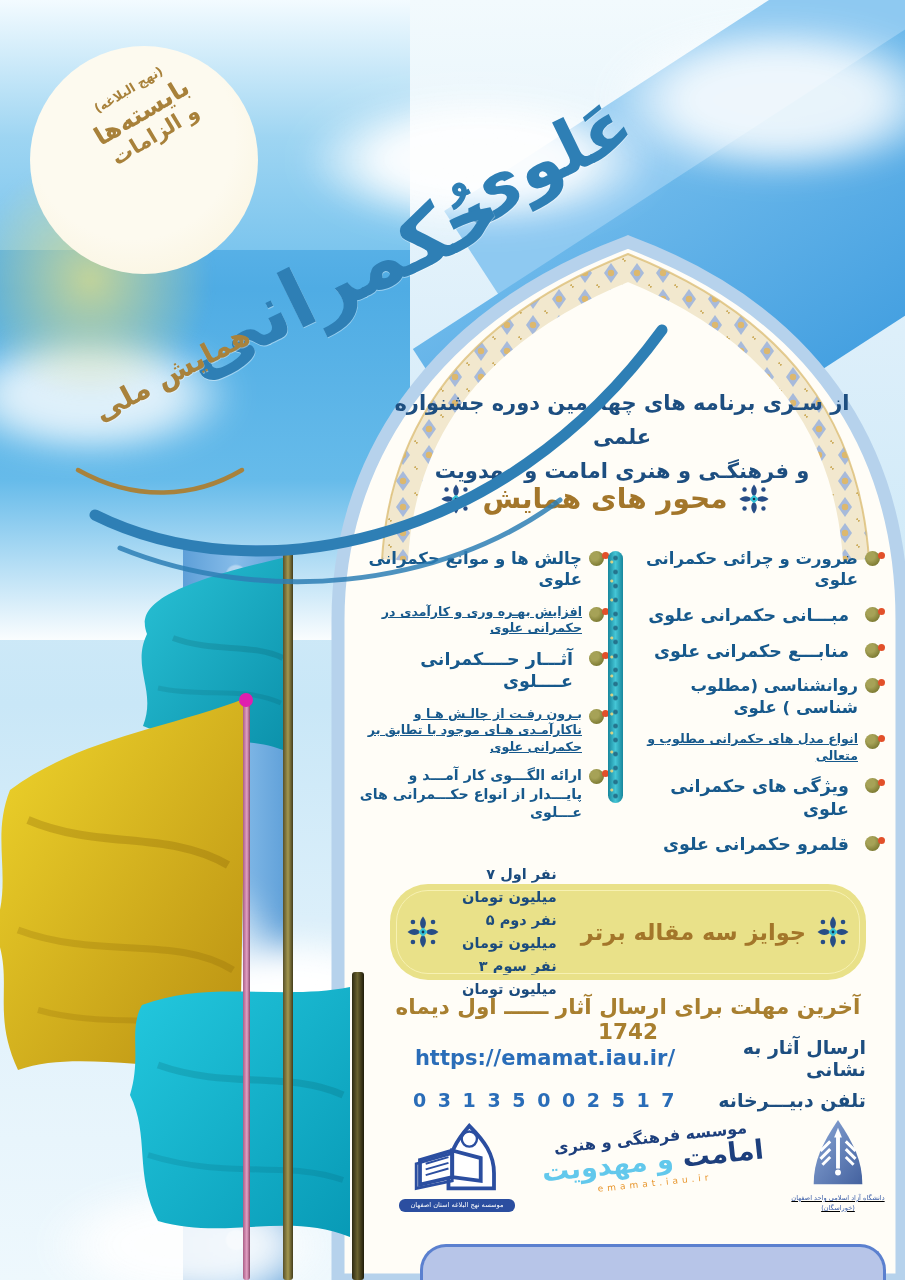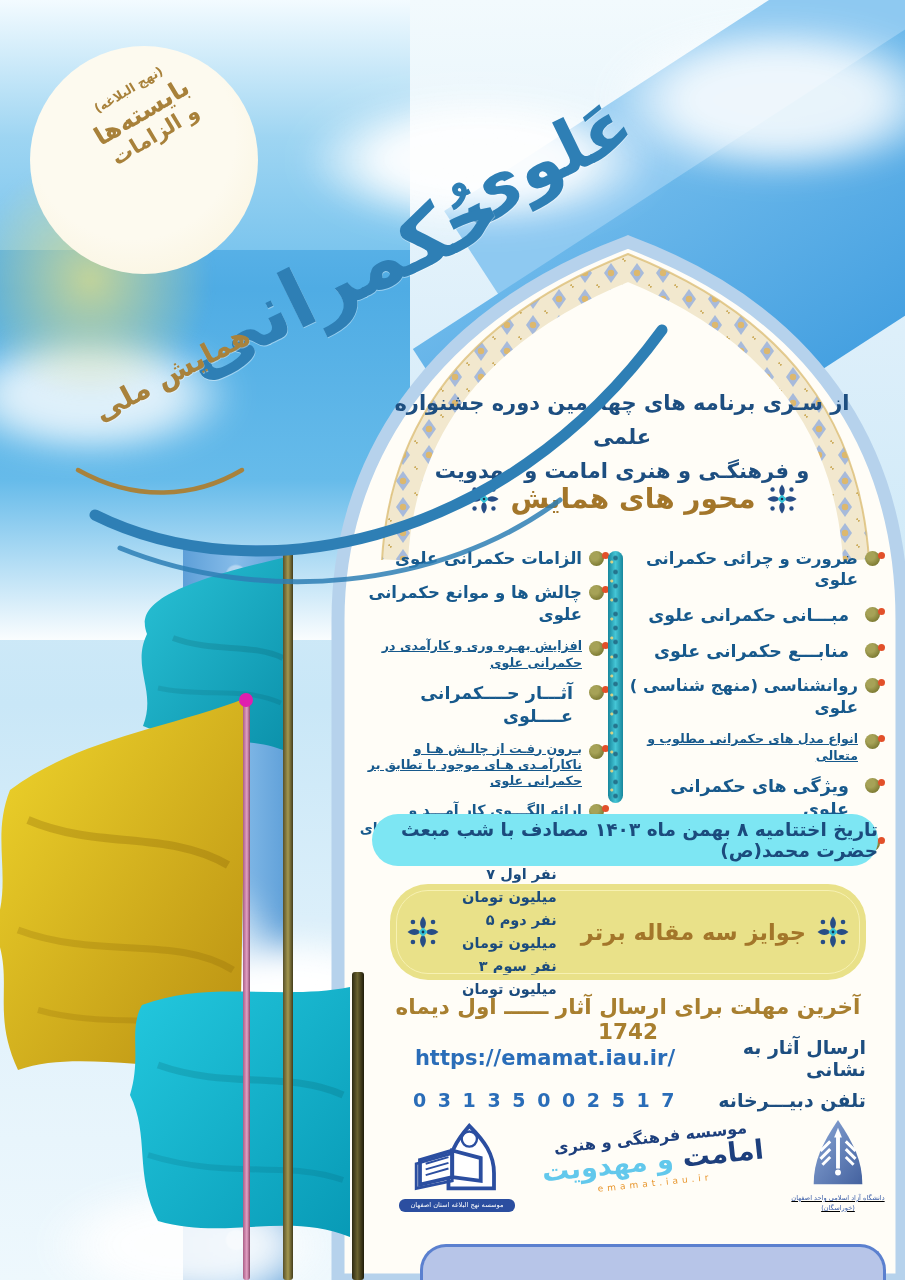--- a/index.html
+++ b/index.html
@@ -36,21 +36,21 @@
   .pole-pink{left:243px;top:702px;width:7px;height:578px;background:linear-gradient(90deg,#a95f87,#e3a0c4 55%,#8d4a6e);}
   .pole-pink-finial{left:239px;top:693px;width:14px;height:14px;border-radius:50%;background:#e01fae;z-index:6;}
   .pole-olive{left:283px;top:548px;width:10px;height:732px;background:linear-gradient(90deg,#57502a,#a3974f 50%,#433d1c);}
   .pole-dark{left:352px;top:972px;width:12px;height:308px;background:linear-gradient(90deg,#2e2a12,#6b6330 45%,#1f1c0a);}
   
   .arch-svg{left:0;top:0;width:905px;height:1280px;z-index:4;}
   
   .content{z-index:7;}
   .intro{left:372px;top:386px;width:500px;text-align:center;direction:rtl;
     color:#1d4e80;font-weight:bold;font-size:21px;line-height:1.62;}
-  .themes-title-row{left:428px;top:482px;width:410px;display:flex;align-items:center;justify-content:center;gap:10px;direction:rtl;}
+  .themes-title-row{left:400px;top:482px;width:410px;display:flex;align-items:center;justify-content:center;gap:10px;direction:rtl;}
   .themes-title{color:#a3762a;font-weight:bold;font-size:28px;white-space:nowrap;}
   .khatam{display:block;}
   .cols{left:352px;top:548px;width:528px;direction:rtl;display:flex;gap:24px;}
   .col{width:252px;}
   .ti{display:flex;gap:7px;align-items:flex-start;margin-bottom:13px;color:#17598c;font-weight:bold;
       font-size:16.5px;line-height:1.3;text-align:right;direction:rtl;}
   .ti .txt{flex:1;}
   .ti.lg{font-size:17.5px;gap:16px;}
   .ti.sm{font-size:12.6px;margin-bottom:11px;text-decoration:underline;}
   .ti.md{font-size:14.2px;}
@@ -250,42 +250,38 @@
       <div class="ti lg">
           <span class="bullet"></span>
           <span class="txt">مبـــانی حکمرانی علوی</span>
         </div>
       <div class="ti lg">
           <span class="bullet"></span>
           <span class="txt">منابـــع حکمرانی علوی</span>
         </div>
       <div class="ti">
           <span class="bullet"></span>
-          <span class="txt">روانشناسی (منهج شناسی ) علوی</span>
+          <span class="txt">روانشناسی (مطلوب شناسی ) علوی</span>
         </div>
       <div class="ti sm">
           <span class="bullet"></span>
           <span class="txt">انواع مدل های حکمرانی مطلوب و متعالی</span>
         </div>
       <div class="ti lg">
           <span class="bullet"></span>
           <span class="txt">ویژگی های حکمرانی علوی</span>
         </div>
       <div class="ti lg">
           <span class="bullet"></span>
           <span class="txt">قلمرو حکمرانی علوی</span>
         </div>
     </div>
     <div class="col">
       <div class="ti">
           <span class="bullet"></span>
-          <span class="txt">الزامات حکمرانی علوی</span>
-        </div>
-      <div class="ti">
-          <span class="bullet"></span>
           <span class="txt">چالش ها و موانع حکمرانی علوی</span>
         </div>
       <div class="ti sm">
           <span class="bullet"></span>
           <span class="txt">افزایش بهـره وری و کارآمدی در حکمرانی علوی</span>
         </div>
       <div class="ti lg">
           <span class="bullet"></span>
           <span class="txt">آثـــار حــــکمرانی عــــلوی</span>
         </div>
@@ -294,21 +290,20 @@
           <span class="txt">بـرون رفـت از چالـش هـا و ناکارآمـدی هـای موجود با تطابق بر حکمرانی علوی</span>
         </div>
       <div class="ti md">
           <span class="bullet"></span>
           <span class="txt">ارائه الگـــوی کار آمـــد و پایـــدار از انواع حکـــمرانی های عـــلوی</span>
         </div>
     </div>
     <div class="abs divider"></div>
   </div>
 
-  <div class="abs content date-banner">تاریخ اختتامیه ۸ بهمن ماه ۱۴۰۳ مصادف با شب مبعث حضرت محمد(ص)</div>
 
   <div class="abs content prize-box">
     <svg class="khatam" width="34" height="34" viewBox="0 0 44 44">
       <g fill="#274d86">
         <path d="M22,2 C27,8 27,14 22,19 C17,14 17,8 22,2Z"></path>
           <path d="M22,42 C27,36 27,30 22,25 C17,30 17,36 22,42Z"></path>
         <path d="M2,22 C8,17 14,17 19,22 C14,27 8,27 2,22Z"></path>
           <path d="M42,22 C36,17 30,17 25,22 C30,27 36,27 42,22Z"></path>
         <circle cx="9" cy="9" r="3"></circle>
           <circle cx="35" cy="9" r="3"></circle>

